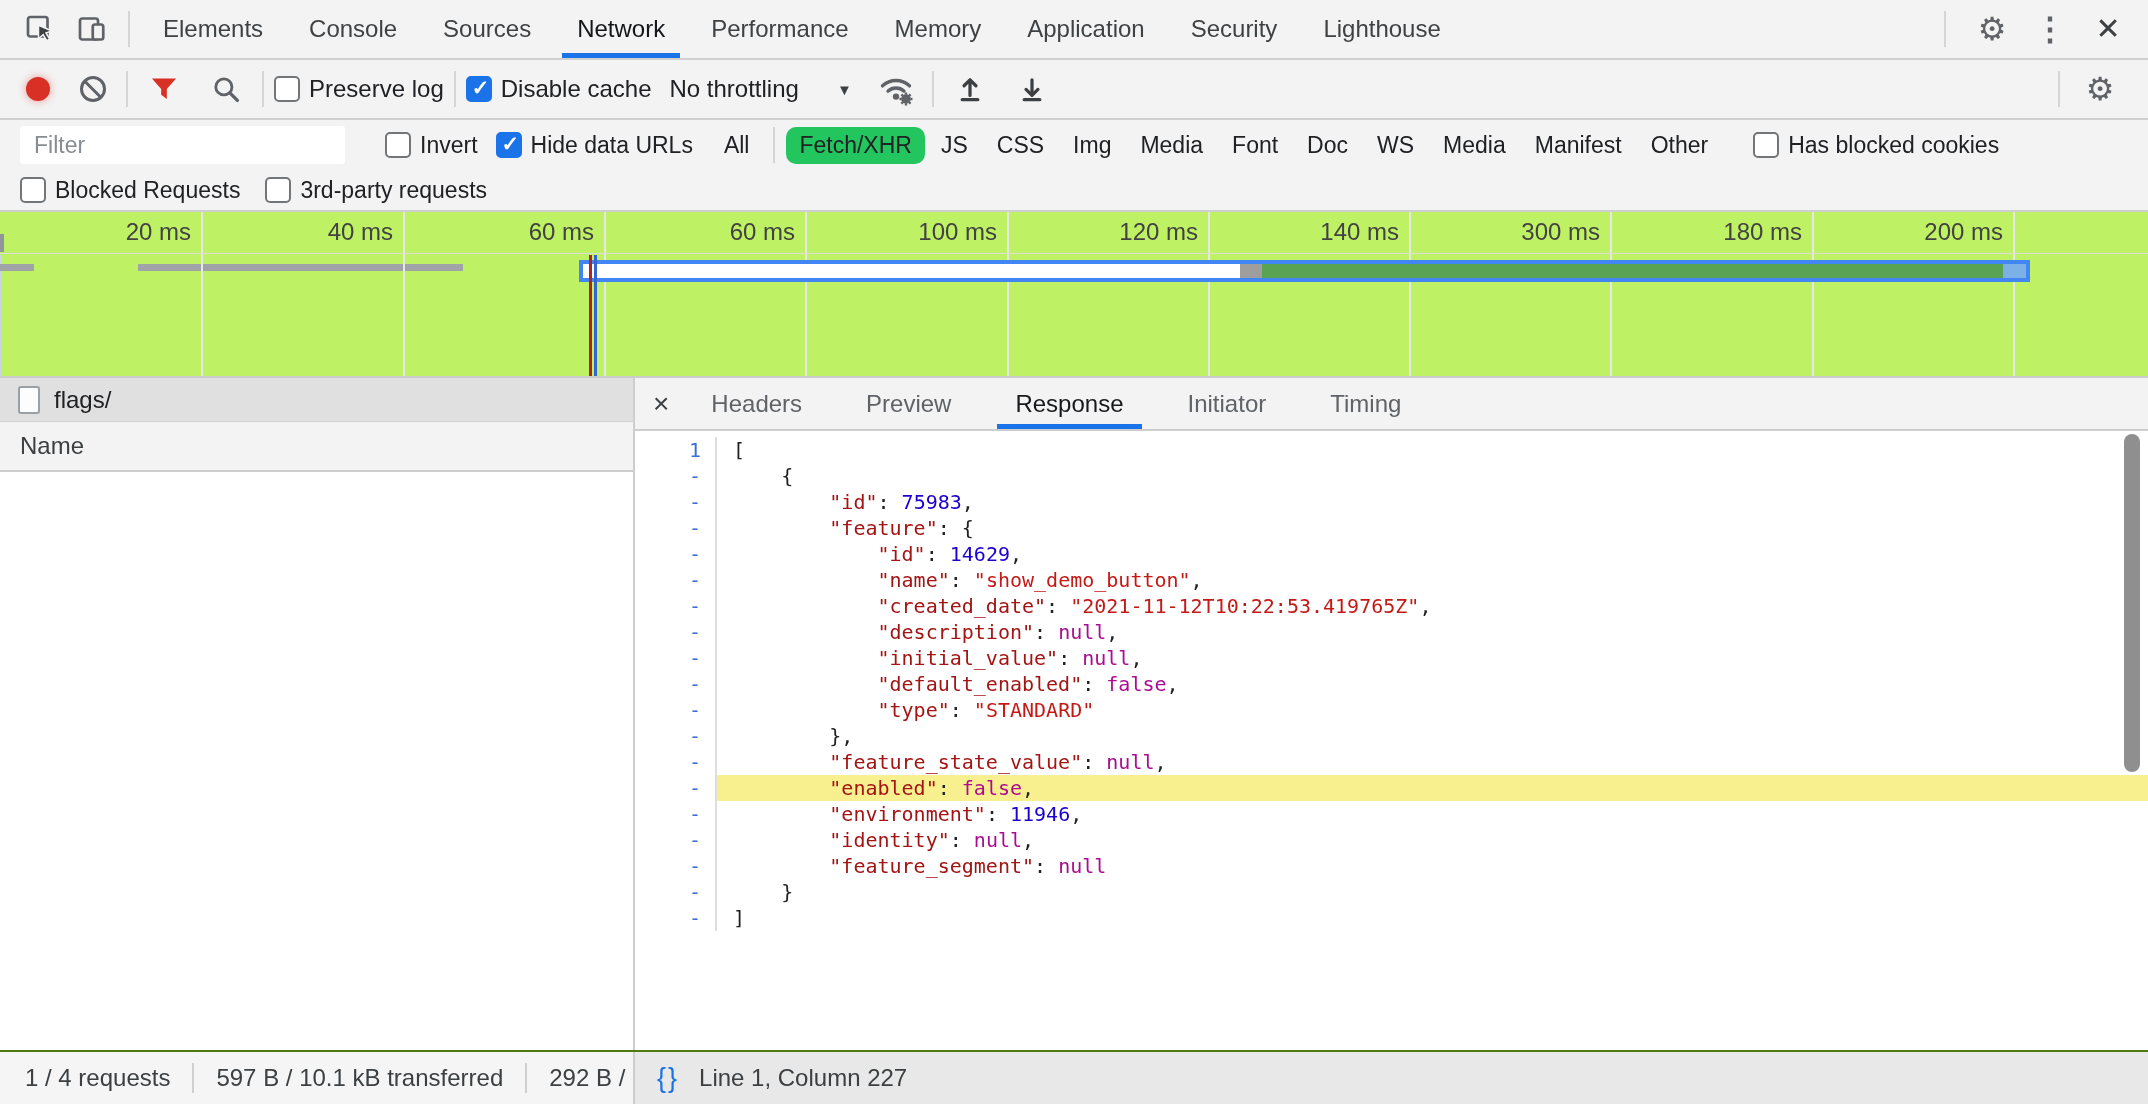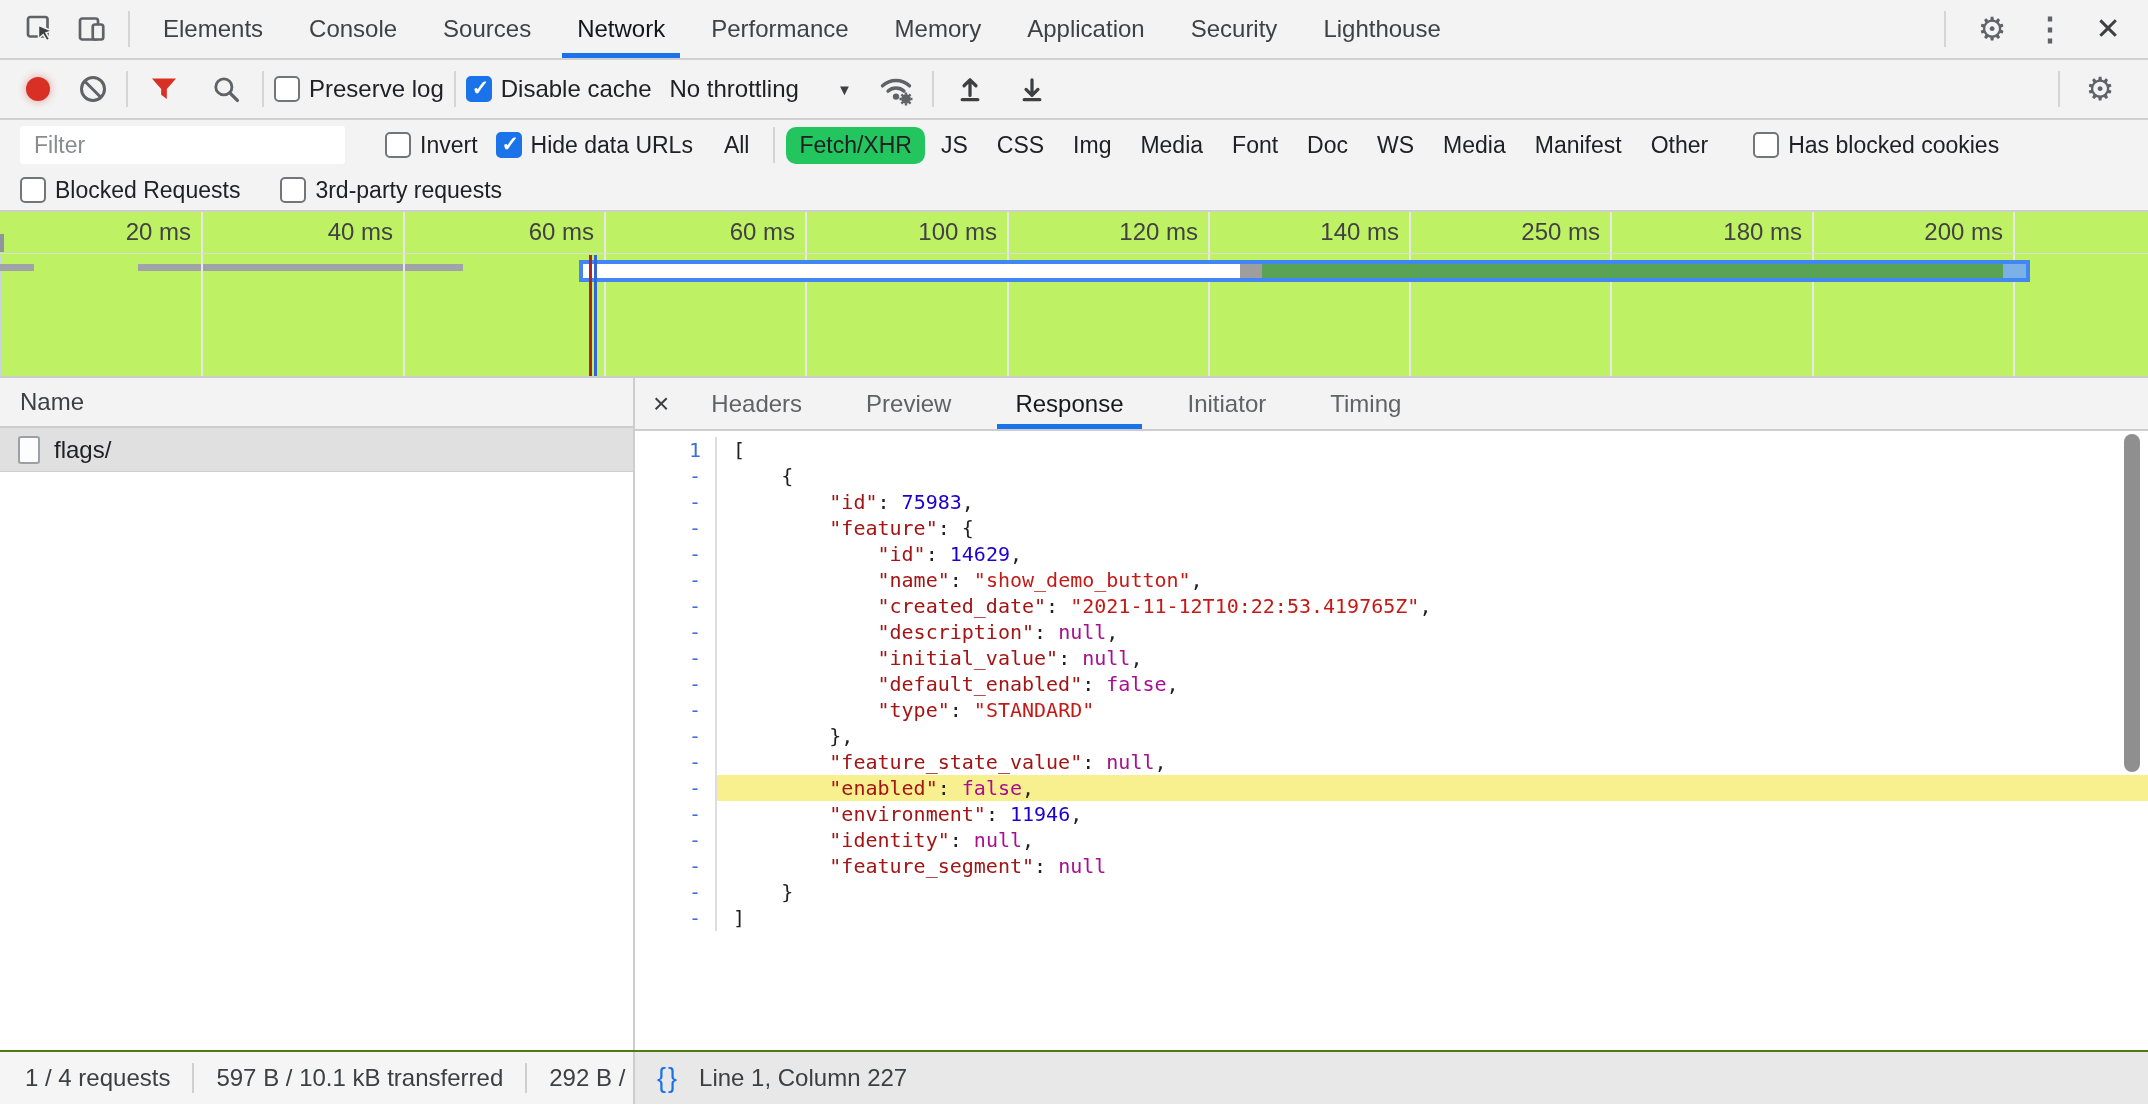--- a/index.html
+++ b/index.html
@@ -43,21 +43,21 @@
   
   #filterrow { height: 50px; padding-left: 20px; gap: 18px; font-size: 23px; border-bottom: none; }
   #filter-input { width: 325px; height: 38px; border: none; border-radius: 3px;
     background: #fff; font: inherit; padding: 0 14px; color: #202124; outline: none; }
   #filter-input::placeholder { color: #878d91; }
   #type-pills { display: flex; align-items: center; gap: 3px; }
   .pill { padding: 5px 13px; border-radius: 10px; cursor: pointer; white-space: nowrap; }
   .pill.active { background: #22c55e; }
 
   
-  #blockedrow { height: 42px; padding-left: 20px; gap: 40px; font-size: 23px;
+  #blockedrow { height: 42px; padding-left: 20px; gap: 25px; font-size: 23px;
     border-bottom: 2px solid #cecece; }
 
   
   #timeline { position: relative; height: 166px; background: #bef264;
     border-bottom: 2px solid #cccccc; overflow: hidden; }
   .gridline { position: absolute; top: 0; bottom: 0; width: 2px; background: #e7e7e7; }
   .tick-label { position: absolute; top: 6px; width: 160px; text-align: right;
     color: #424242; font-size: 24px; }
   #ruler-line { position: absolute; left: 0; right: 0; top: 41px; height: 1px; background: #dcdcdc; }
   #ov-left-line { position: absolute; left: 0; top: 43px; bottom: 0; width: 2px; background: #c9d3e4; }
@@ -271,44 +271,44 @@
     <div class="tick-label" style="left: 434px;">60 ms</div>
     <div class="gridline" style="left: 805px;"></div>
     <div class="tick-label" style="left: 635px;">60 ms</div>
     <div class="gridline" style="left: 1007px;"></div>
     <div class="tick-label" style="left: 837px;">100 ms</div>
     <div class="gridline" style="left: 1208px;"></div>
     <div class="tick-label" style="left: 1038px;">120 ms</div>
     <div class="gridline" style="left: 1409px;"></div>
     <div class="tick-label" style="left: 1239px;">140 ms</div>
     <div class="gridline" style="left: 1610px;"></div>
-    <div class="tick-label" style="left: 1440px;">250 ms</div>
+    <div class="tick-label" style="left: 1440px;">300 ms</div>
     <div class="gridline" style="left: 1812px;"></div>
     <div class="tick-label" style="left: 1642px;">180 ms</div>
     <div class="gridline" style="left: 2013px;"></div>
     <div class="tick-label" style="left: 1843px;">200 ms</div>
     <div id="ruler-line"></div>
     <div id="wf-bar">
     <div class="wf-seg" style="width:657px; background:#fff;"></div>
     <div class="wf-seg" style="width:22px; background:#9e9e9e;"></div>
     <div class="wf-seg" style="width:741px; background:#59a354;"></div>
     <div class="wf-seg" style="width:23px; background:#7cb1e8;"></div>
   </div>
     <div class="event-line" style="left:589px; background:#b02421;"></div>
     <div class="event-line" style="left:594px; background:#3465d6;"></div>
   </div>
 
 <div id="main">
   <div id="left-panel">
-    <div id="name-header">
-      <span>Name</span>
-    </div>
     <div id="row-flags">
       <span class="file-ico"></span>
       <span>flags/</span>
+    </div>
+    <div id="name-header">
+      <span>Name</span>
     </div>
   </div>
 
   <div id="right-panel">
     <div id="detail-tabs">
       <span id="detail-close">×</span>
       <div id="dtabs-holder" style="display:flex; height:100%;">
           <div class="dtab">Headers</div>
           <div class="dtab">Preview</div>
           <div class="dtab active">Response</div>

